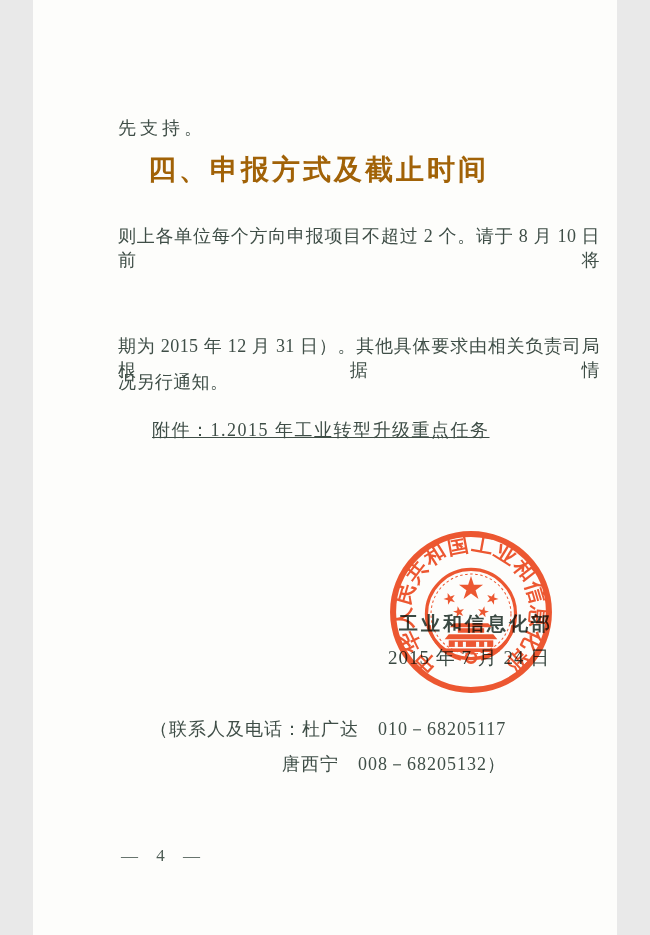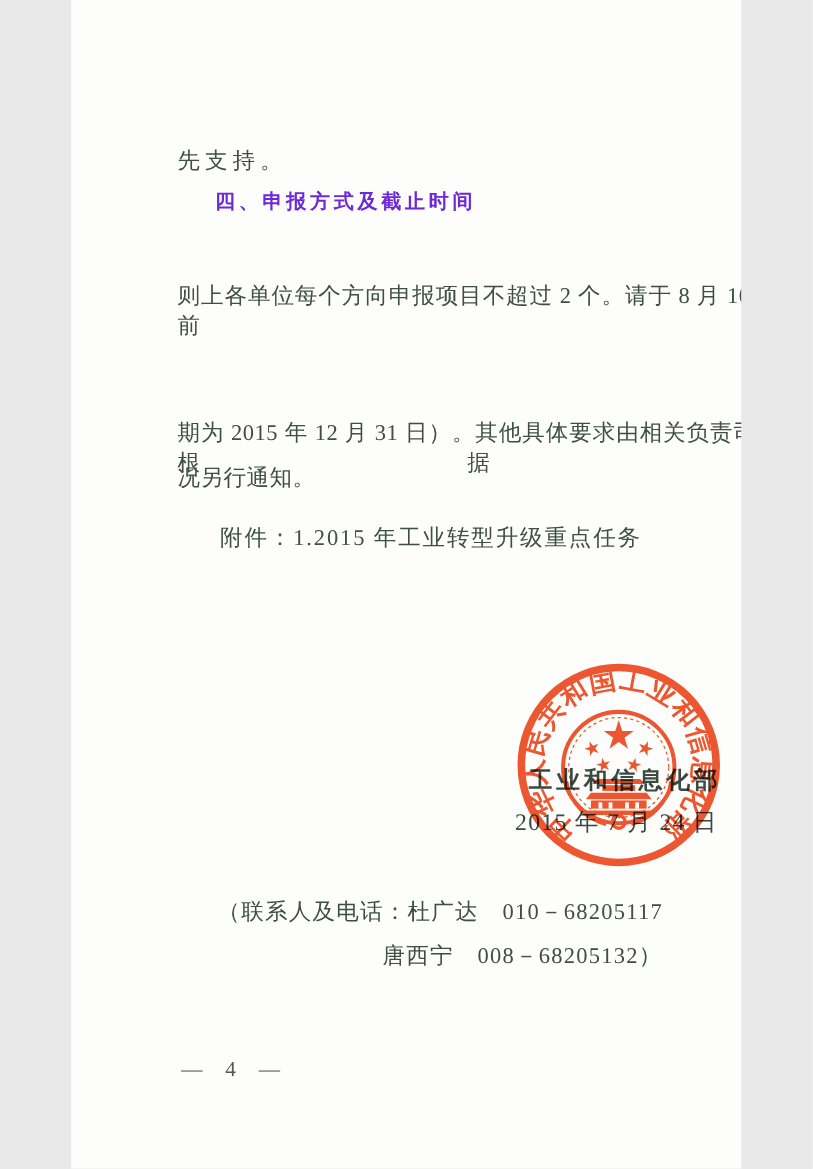--- a/index.html
+++ b/index.html
@@ -4,48 +4,49 @@
 <style>
   html,body{margin:0;padding:0;background:#e9e9e9;}
   .page{
     position:relative;
     width:536px;height:935px;
     margin:0 auto;
     background:#fdfdfb;
     overflow:hidden;
     font-family:"Liberation Serif","DejaVu Serif",serif;
     color:#3f4e47;
+    padding-left:48px;
   }
   .abs{position:absolute;white-space:nowrap;}
   .intro-line{
     left:85px;top:116px;
     font-size:18px;letter-spacing:4px;
   }
   .section-heading{
     left:115px;top:151px;
     font-family:"DejaVu Sans","Liberation Sans",sans-serif;
-    font-weight:bold;font-size:16px;letter-spacing:3px;
-    color:#6d28d9;margin:0;
+    font-weight:bold;font-size:28px;letter-spacing:3px;
+    color:#a16207;margin:0;
   }
   .pline{
     position:absolute;left:85px;width:482px;
     font-size:18px;line-height:24px;
     letter-spacing:0.4px;
     text-align:justify;text-align-last:justify;
     white-space:normal;box-sizing:border-box;
   }
   .pline.indent{padding-left:37px;}
   .pline.last{text-align-last:left;}
   .pl0{top:190px;}
   .pl1{top:224px;}
   .pl2{top:262px;}
   .pl3{top:298px;}
   .pl4{top:334px;}
   .pl5{top:370px;}
-  .att1{left:119px;top:418px;font-size:18px;letter-spacing:1.5px;}
+  .att1{left:119px;top:418px;font-size:18px;letter-spacing:1.5px;text-decoration:underline;}
   .att2{left:170px;top:454px;font-size:18px;letter-spacing:1.5px;}
   .signature{
     left:366px;top:611px;
     font-size:19px;letter-spacing:3px;font-weight:bold;
     color:#3a4942;
   }
   .sign-date{
     left:355px;top:645px;
     font-size:19px;letter-spacing:1px;
     color:#3a4942;

